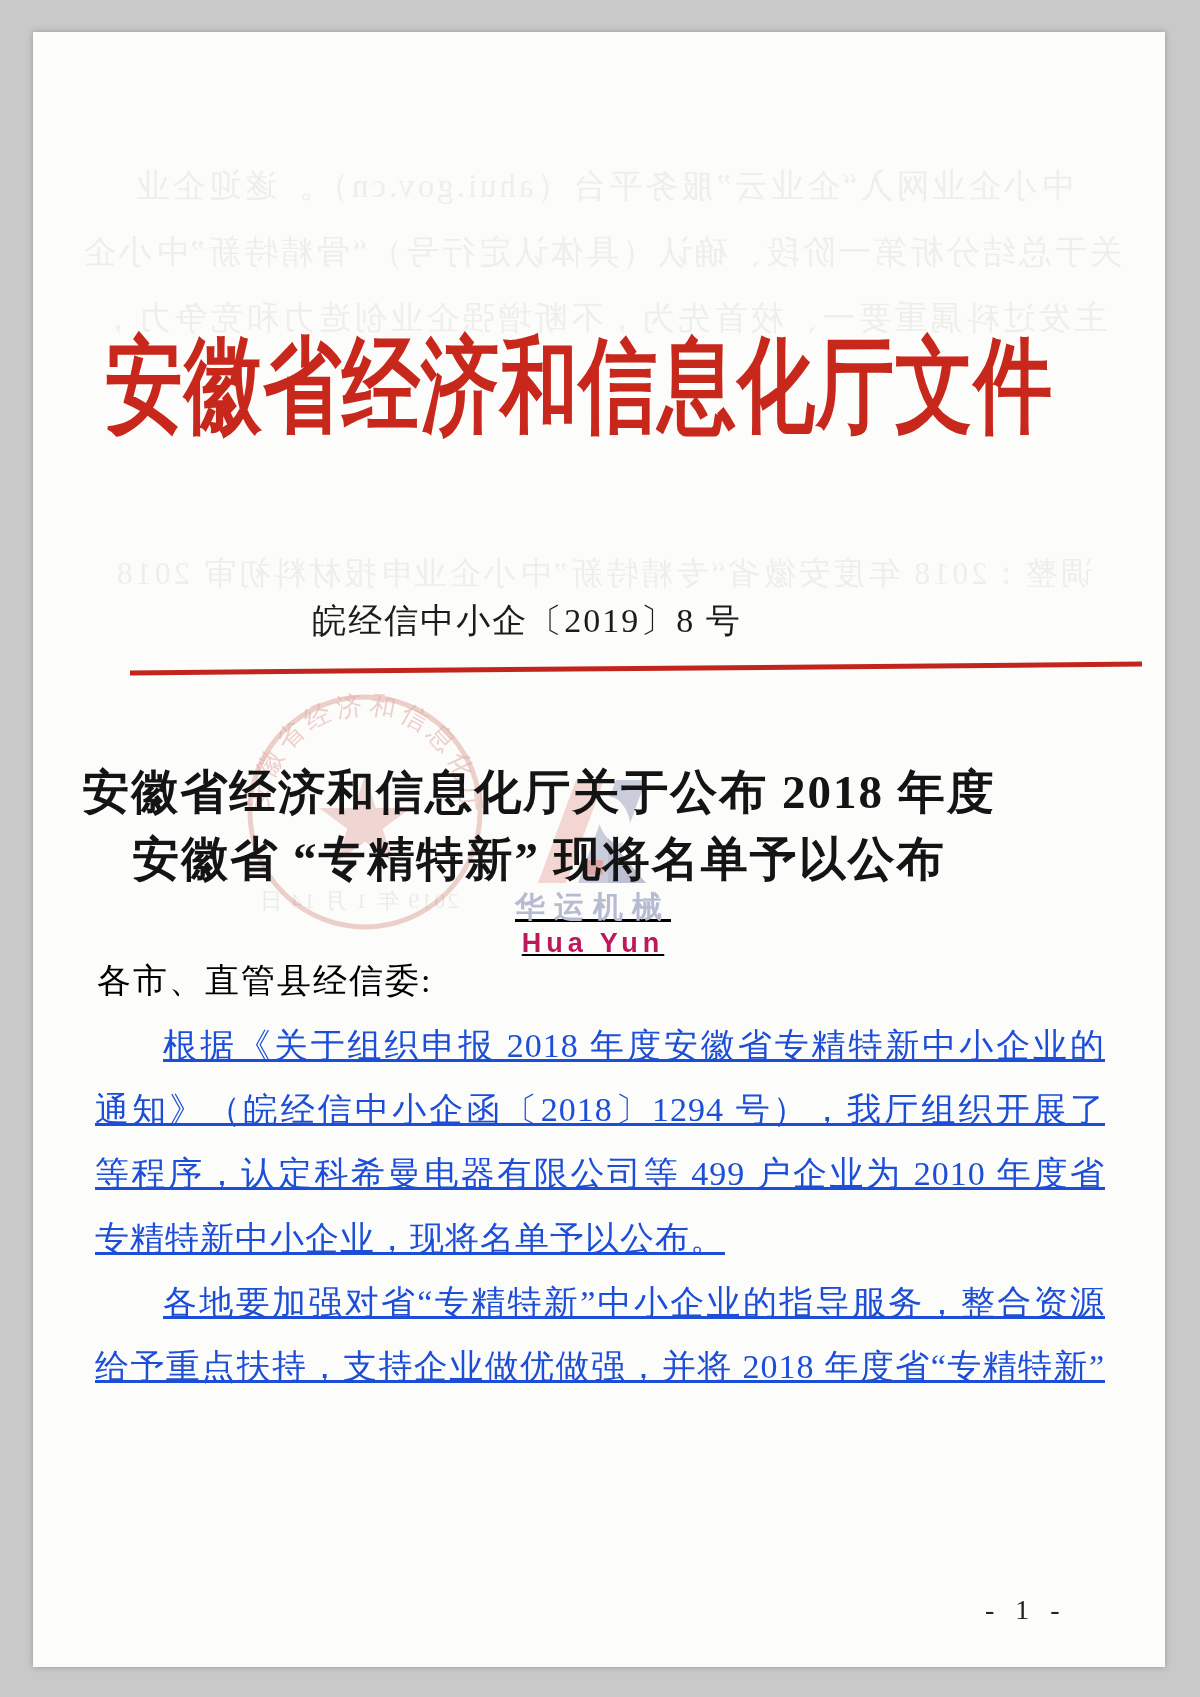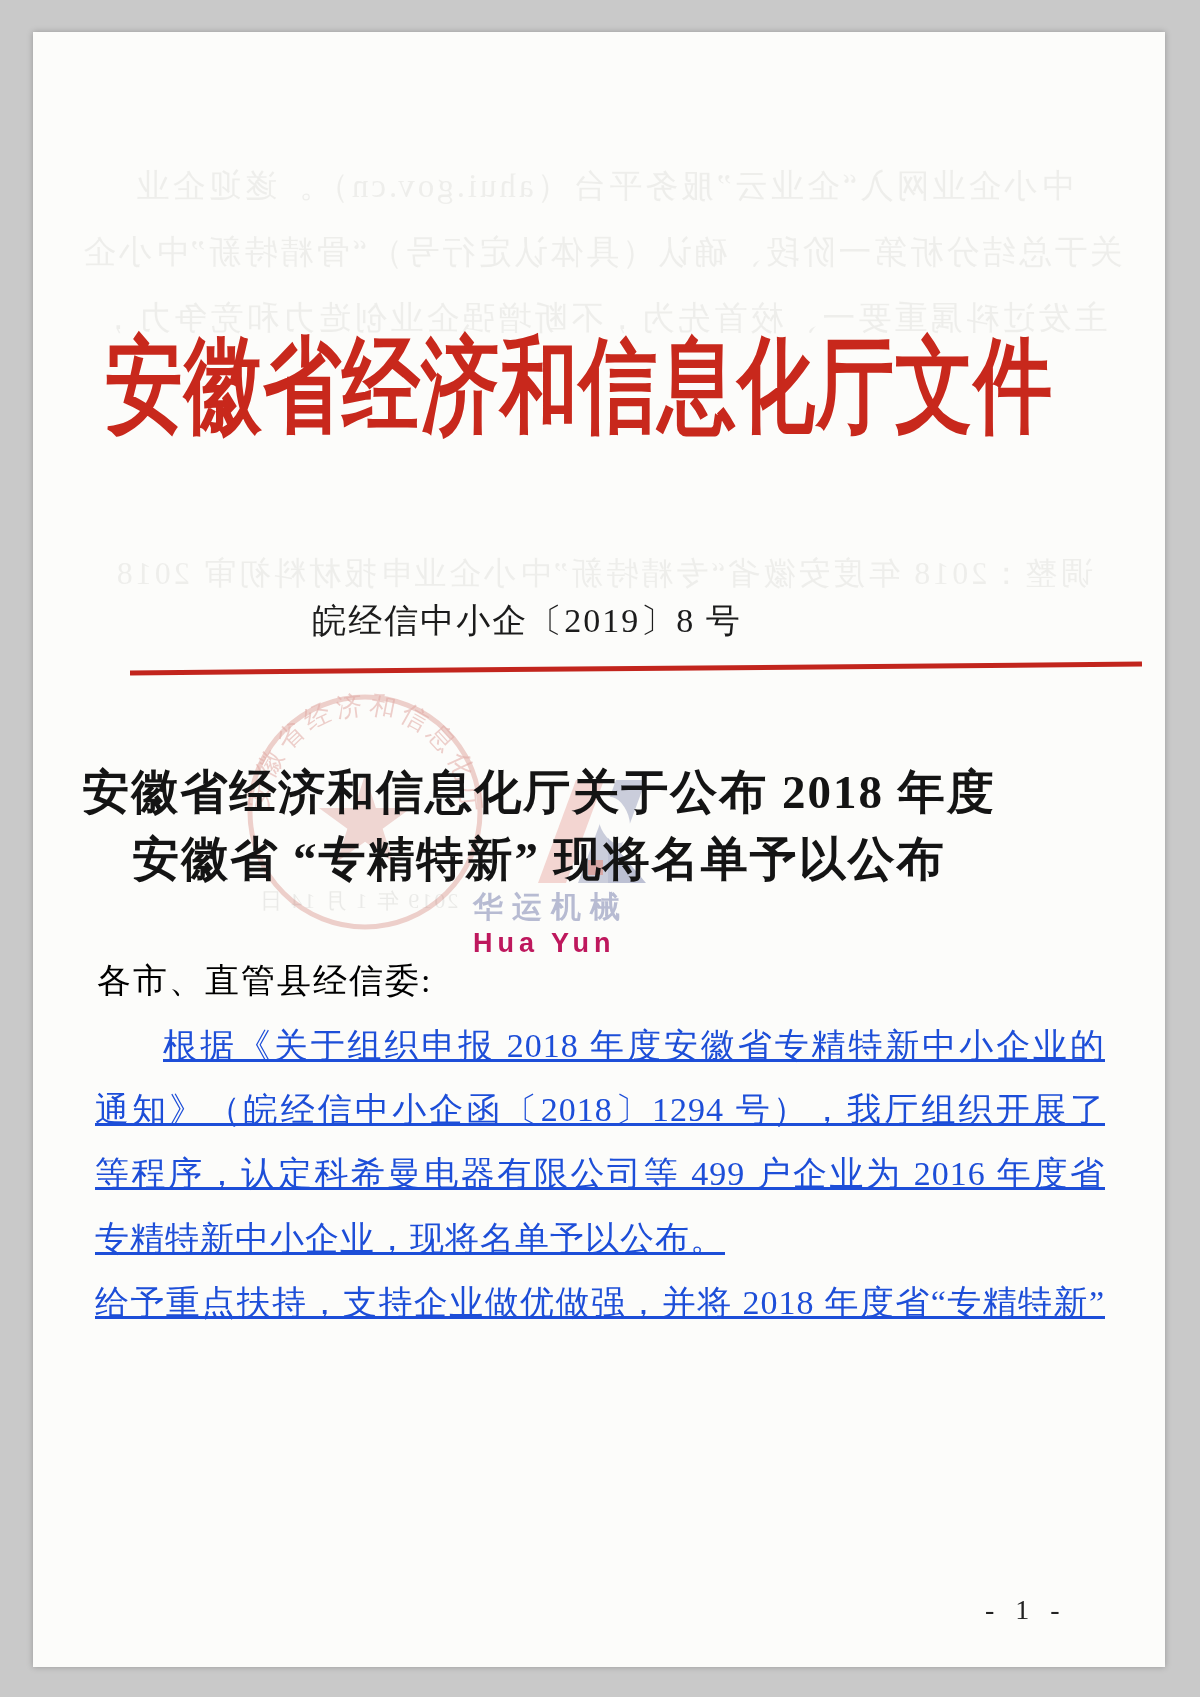--- a/index.html
+++ b/index.html
@@ -50,21 +50,21 @@
     z-index:4;
   }
   
   .seal{
     position:absolute;left:207px;top:655px;width:250px;height:250px;
     opacity:.5;z-index:2;
   }
   
   .watermark{
     position:absolute;left:440px;top:748px;width:240px;
-    z-index:3;
+    text-align:center;z-index:3;text-decoration:underline;
   }
   .wm-logo{display:block;margin:0 auto;opacity:.55;}
   .wm-cn{
     margin-top:4px;
     font-family:"Liberation Sans","DejaVu Sans",sans-serif;
     font-size:30px;font-weight:bold;letter-spacing:9px;color:#b7bbd2;
   }
   .wm-en{
     font-family:"Liberation Sans","DejaVu Sans",sans-serif;
     font-size:27px;font-weight:bold;letter-spacing:5px;color:#be185d;
@@ -144,20 +144,21 @@
   </div>
 
   <div class="notice-title notice-line1">安徽省经济和信息化厅关于公布 2018 年度</div>
   <div class="notice-title notice-line2">安徽省 “专精特新” 现将名单予以公布</div>
 
   <div class="salutation">各市、直管县经信委:</div>
 
   <div class="body-block">
     <div class="bl indent">根据《关于组织申报 2018 年度安徽省专精特新中小企业的</div>
     <div class="bl">通知》（皖经信中小企函〔2018〕1294 号），我厅组织开展了 2018</div>
-    <div class="bl">等程序，认定科希曼电器有限公司等 499 户企业为 2016 年度省</div>
+    <div class="bl">等程序，认定科希曼电器有限公司等 499 户企业为 2010 年度省</div>
     <div class="bl plain">专精特新中小企业，现将名单予以公布。</div>
+    <div class="bl indent">各地要加强对省“专精特新”中小企业的指导服务，整合资源</div>
     <div class="bl">给予重点扶持，支持企业做优做强，并将 2018 年度省“专精特新”</div>
   </div>
 
   <div class="page-num">- 1 -</div>
 
 </div>
 
 </body></html>

